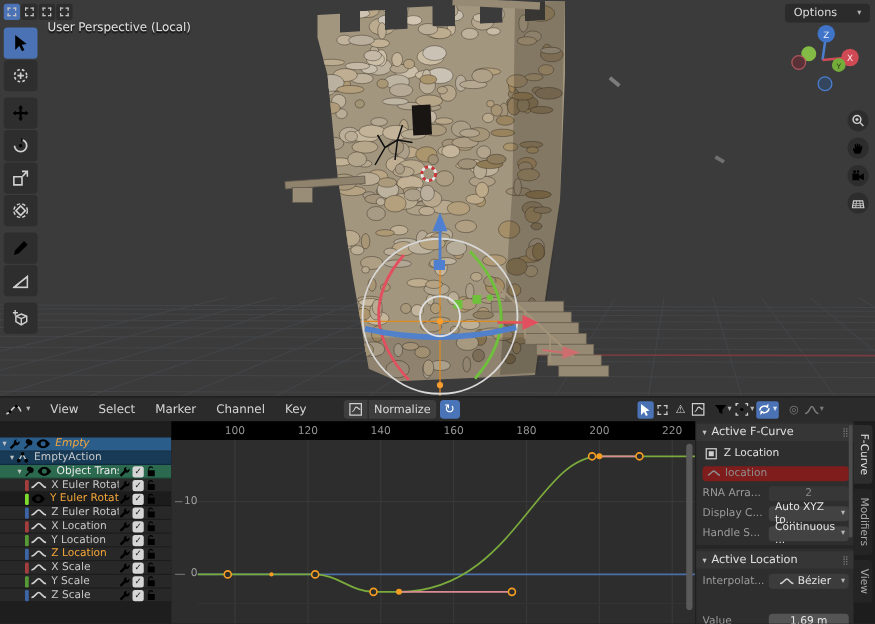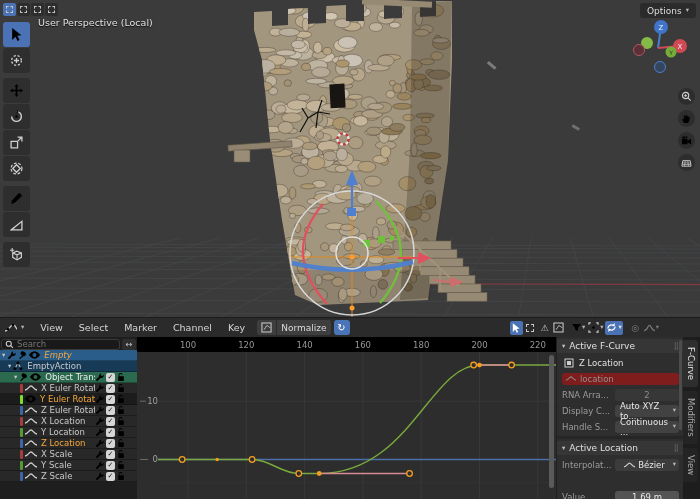--- a/index.html
+++ b/index.html
@@ -14,32 +14,32 @@
   .vph{position:absolute;left:38px;font-size:9.5px;color:#e3e3e3;text-shadow:0 1px 1px rgba(0,0,0,.85);white-space:nowrap;}
   #smodes{position:absolute;left:3px;top:3px;display:flex;gap:1px;}
   .smode{width:13px;height:13px;border-radius:2px;background:#2d2d2d;display:flex;align-items:center;justify-content:center;}
   .smode.active{background:#4a72b4;}
   .smode .q{width:7px;height:7px;border:1px dashed #c4c4c4;}
   #toolbar{position:absolute;left:3px;top:22px;display:flex;flex-direction:column;gap:1px;}
   .tool{width:27px;height:25px;border-radius:3px;background:#2e2e2e;color:#d9d9d9;display:flex;align-items:center;justify-content:center;}
   .tool.active{background:#4a72b4;color:#fff;}
   .tgap{margin-top:4px;}
   #optbtn{position:absolute;right:4px;top:3px;height:15px;padding:0 7px;background:#2b2b2b;border-radius:3px;
-          color:#dcdcdc;font-size:9px;display:flex;align-items:center;gap:4px;}
+          color:#dcdcdc;font-size:9px;display:flex;align-items:center;gap:16px;}
   #sidebtns{position:absolute;right:5px;top:88px;display:flex;flex-direction:column;gap:5px;}
   .sbtn{width:17px;height:17px;border-radius:50%;background:rgba(42,42,42,.8);color:#cfcfcf;display:flex;align-items:center;justify-content:center;}
   .caret{font-size:6.5px;color:#b5b5b5;line-height:1;}
 
   
   #ghead{position:absolute;left:0;top:317px;width:700px;height:20px;background:#2b2b2b;border-top:1px solid #1c1c1c;
          display:flex;align-items:center;font-size:9.5px;color:#d6d6d6;}
   #edtype{margin-left:4px;display:flex;align-items:center;gap:3px;color:#cfcfcf;}
   #menus{display:flex;margin-left:8px;}
   #menus span{padding:0 8px;}
-  #ntog{display:flex;align-items:center;margin-left:4px;}
+  #ntog{display:flex;align-items:center;margin-left:22px;}
   .nseg{height:15px;background:#3e3e3e;display:flex;align-items:center;padding:0 4px;color:#d9d9d9;}
   .nseg.ic{border-radius:3px 0 0 3px;margin-right:1px;}
   .nseg.tx{border-radius:0 3px 3px 0;font-size:9px;}
   #nrefresh{width:16px;height:15px;margin-left:3px;border-radius:3px;background:#4a74b8;color:#fff;
             display:flex;align-items:center;justify-content:center;font-size:10px;}
   #hcluster{margin-left:auto;margin-right:40px;display:flex;align-items:center;gap:1px;}
   .hbtn{height:14px;min-width:13px;padding:0 1px;border-radius:2px;display:flex;align-items:center;justify-content:center;
         color:#cfcfcf;font-size:9px;gap:1px;}
   .hbtn.active{background:#4a72b4;color:#fff;}
   .hbtn.dim{color:#7c7c7c;}
@@ -761,29 +761,20 @@
             <use href="#s-falloff"></use>
           </svg>
           <span class="caret" style="color:#7c7c7c">▾</span>
         </div>
     </div>
   </div>
 
   <div id="bottom">
 
     <div id="chlist">
-      <div id="searchrow">
-        <div id="searchfield">
-          <svg width="9" height="9" class="ci">
-              <use href="#s-search"></use>
-            </svg>
-          <input type="text" placeholder="Search" style="">
-        </div>
-        <div id="fltbtn"><span>↔</span></div>
-      </div>
       <div id="channel-rows">
           <div class="crow k-object sel">
             <div class="cl">
               <span class="chev">▾</span>
               <svg width="9" height="9" class="ci">
                 <use href="#s-wrench"></use>
               </svg>
               <svg width="9" height="9" class="ci">
                 <use href="#s-pin"></use>
               </svg>

